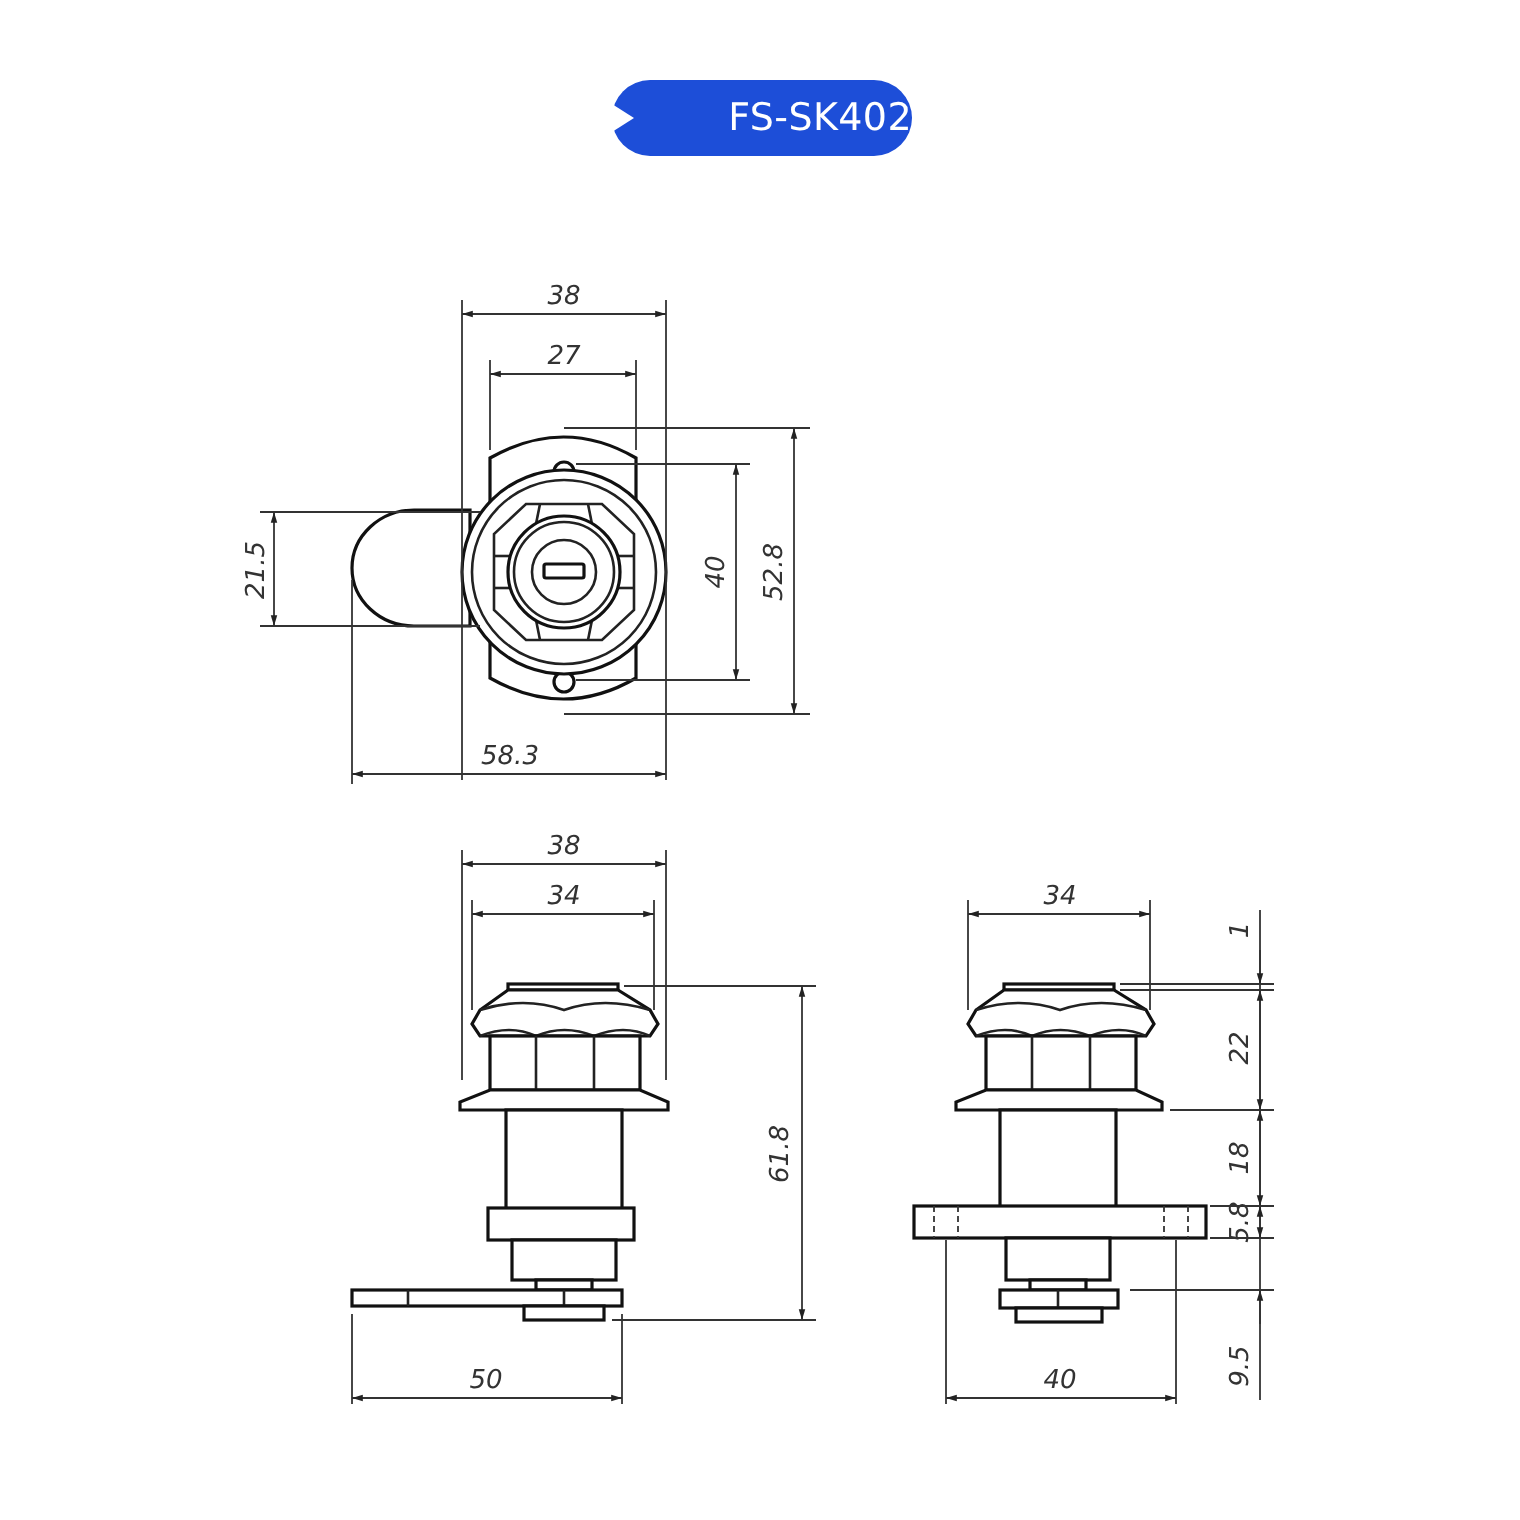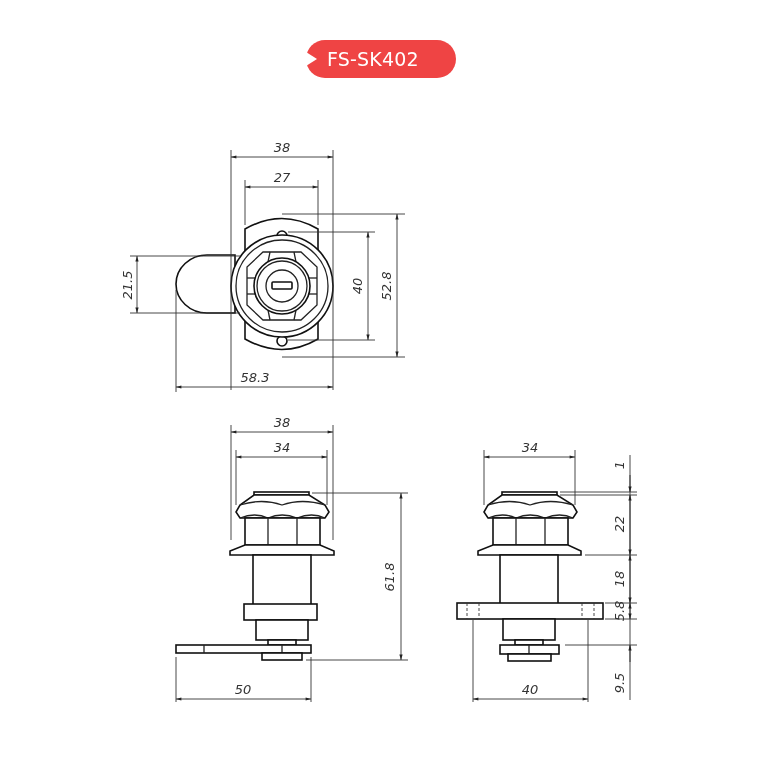--- a/index.html
+++ b/index.html
@@ -1,20 +1,20 @@
 <!DOCTYPE html>
 <html><head>
 <meta charset="utf-8">
 <style>
   html, body { margin: 0; padding: 0; background: #ffffff; }
   body { width: 760px; height: 760px; position: relative; overflow: hidden; font-family: "DejaVu Sans", sans-serif; }
   .badge {
     position: absolute; left: 306px; top: 40px; width: 150px; height: 38px;
-    background: #ef4444; border-radius: 19px; color: #ffffff;
-    display: flex; align-items: center; justify-content: flex-start; gap: 8px;
+    background: #1d4ed8; border-radius: 19px; color: #ffffff;
+    display: flex; align-items: center; justify-content: space-between; gap: 8px;
     font-family: "DejaVu Sans", sans-serif; font-size: 19px; letter-spacing: 0.2px;
   }
   .badge .play { width: 0; height: 0; border-left: 11px solid #ffffff; border-top: 7px solid transparent; border-bottom: 7px solid transparent; margin-right: 2px; }
   svg.drawing { position: absolute; left: 0; top: 0; }
   .ln { stroke: #222; stroke-width: 1.3; fill: none; }
   .thin { stroke: #333; stroke-width: 0.9; fill: none; }
   .obj { stroke: #111; stroke-width: 1.6; fill: #fff; }
   .dash { stroke: #333; stroke-width: 0.9; fill: none; stroke-dasharray: 3 2; }
   .dim text, text.dim { font-family: "DejaVu Sans", sans-serif; font-size: 13px; font-style: italic; fill: #333; }
 </style>

